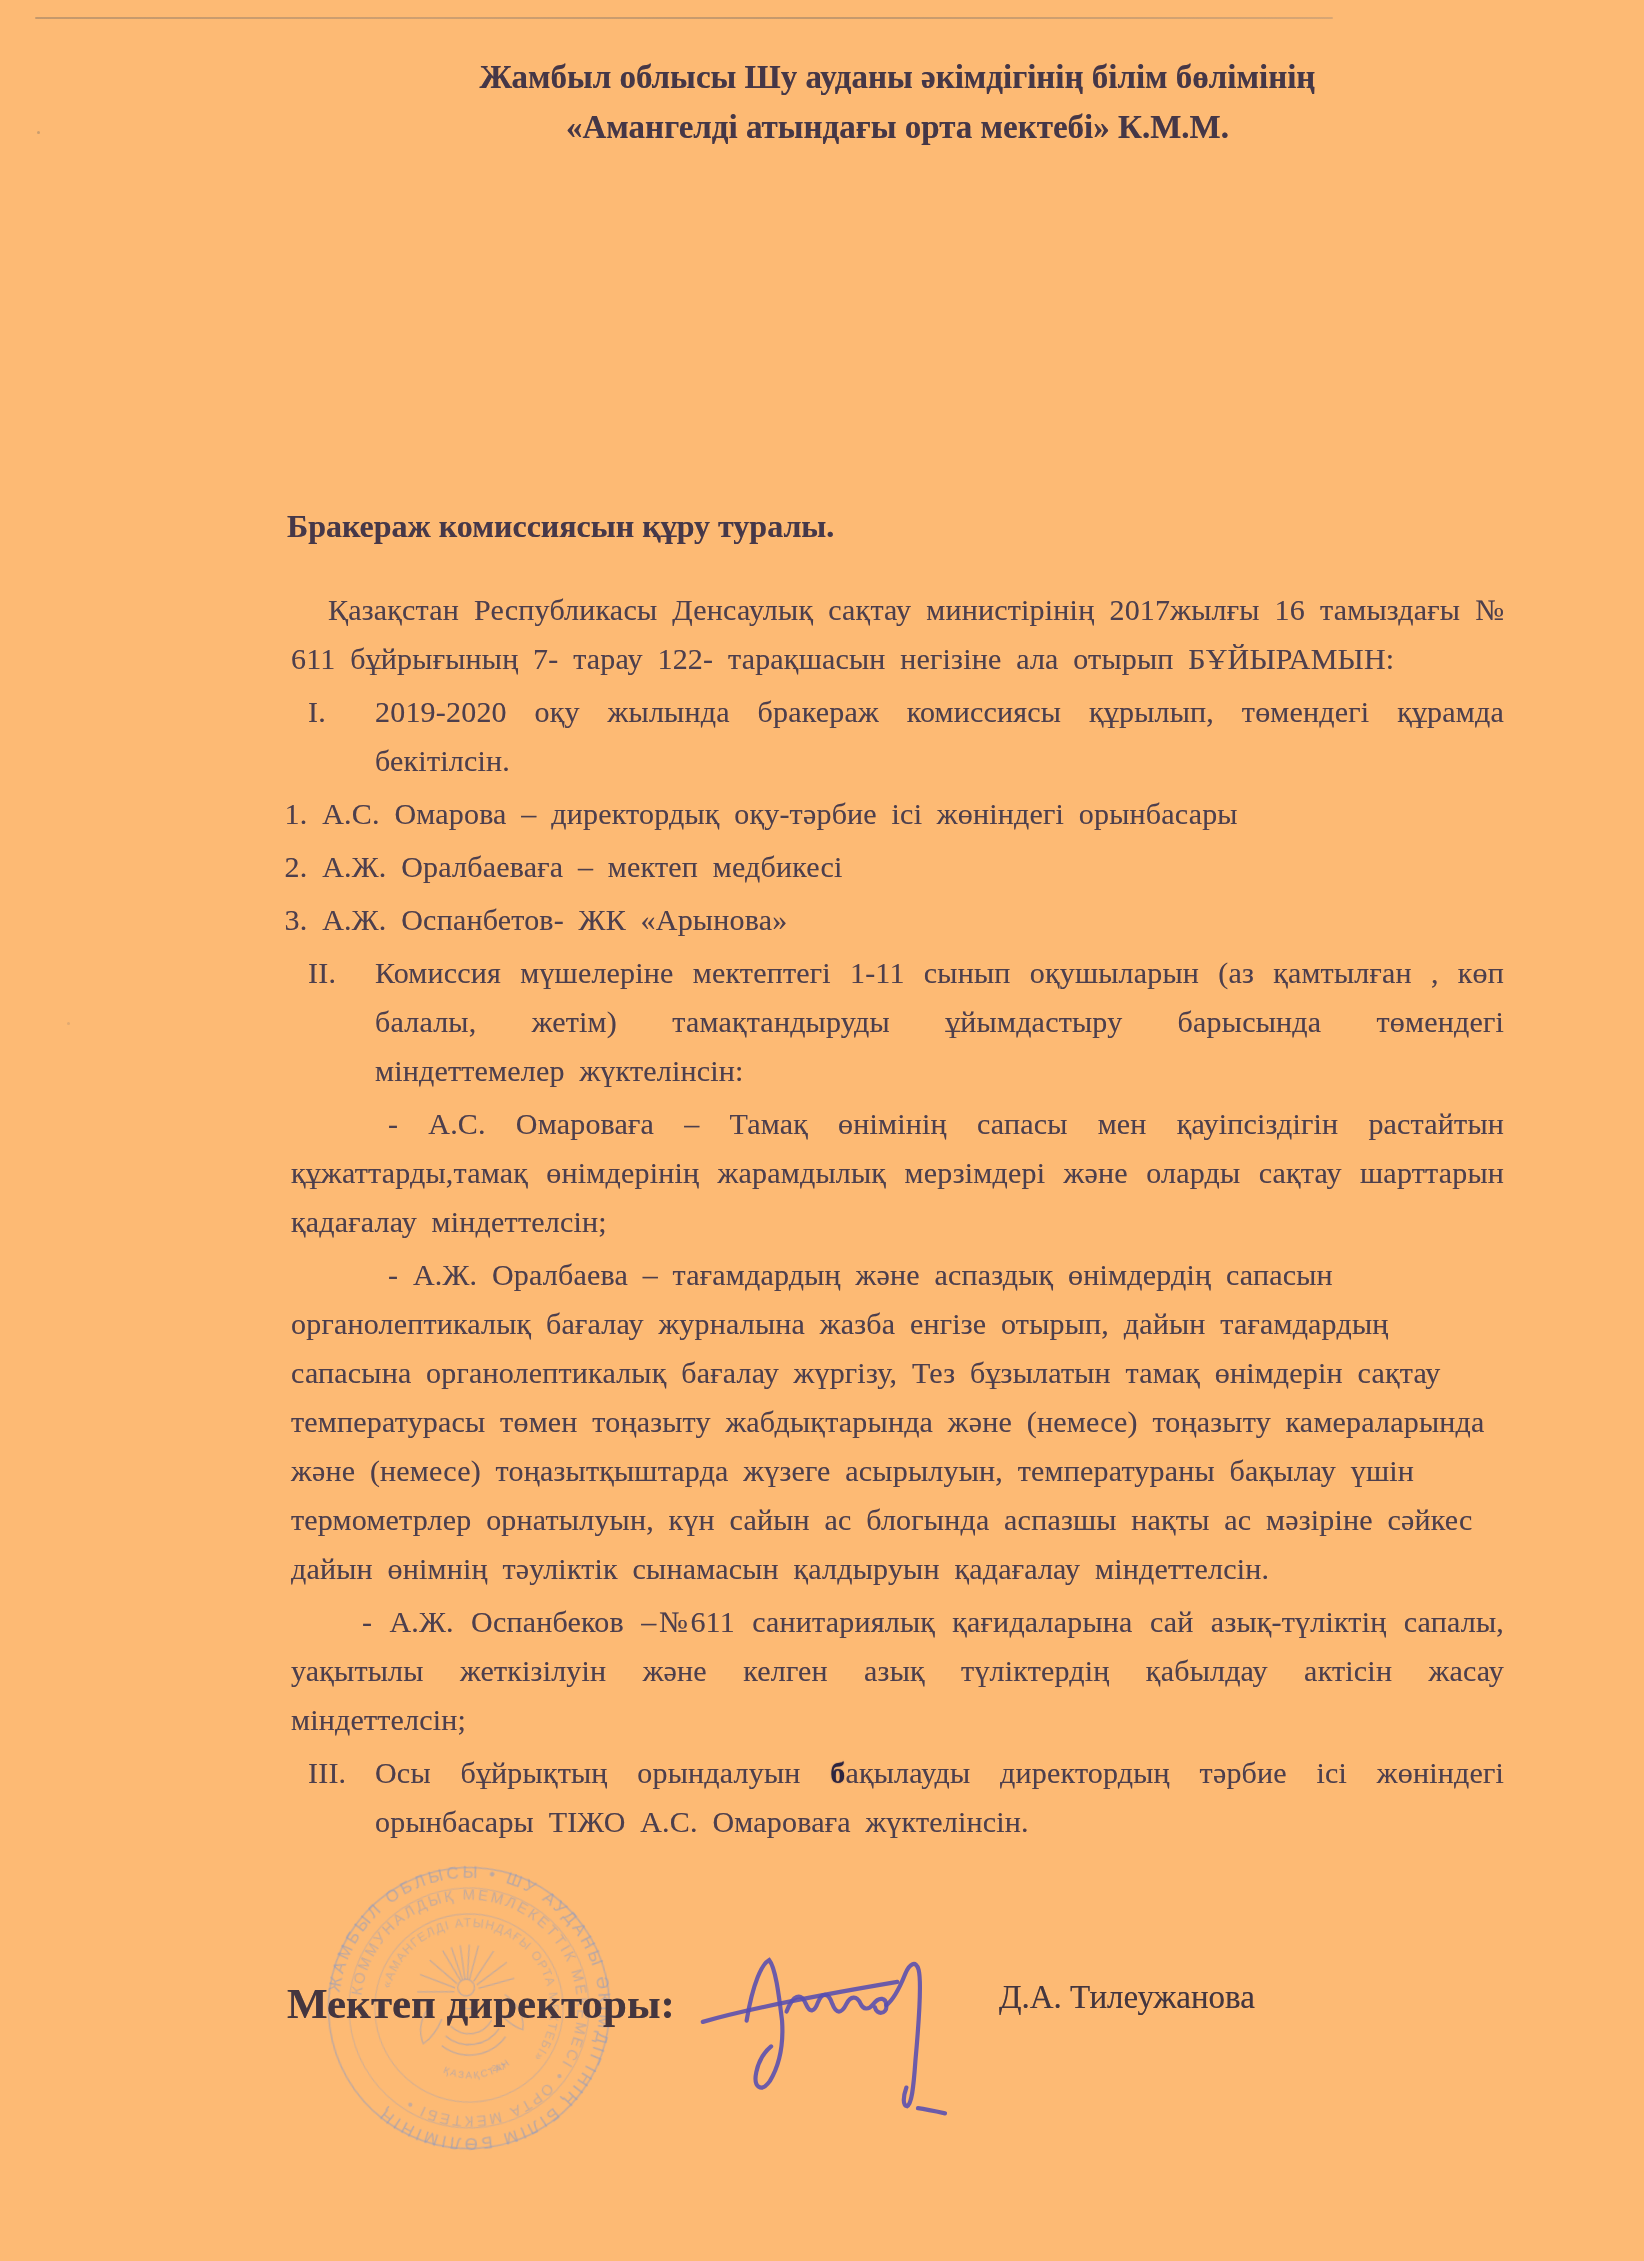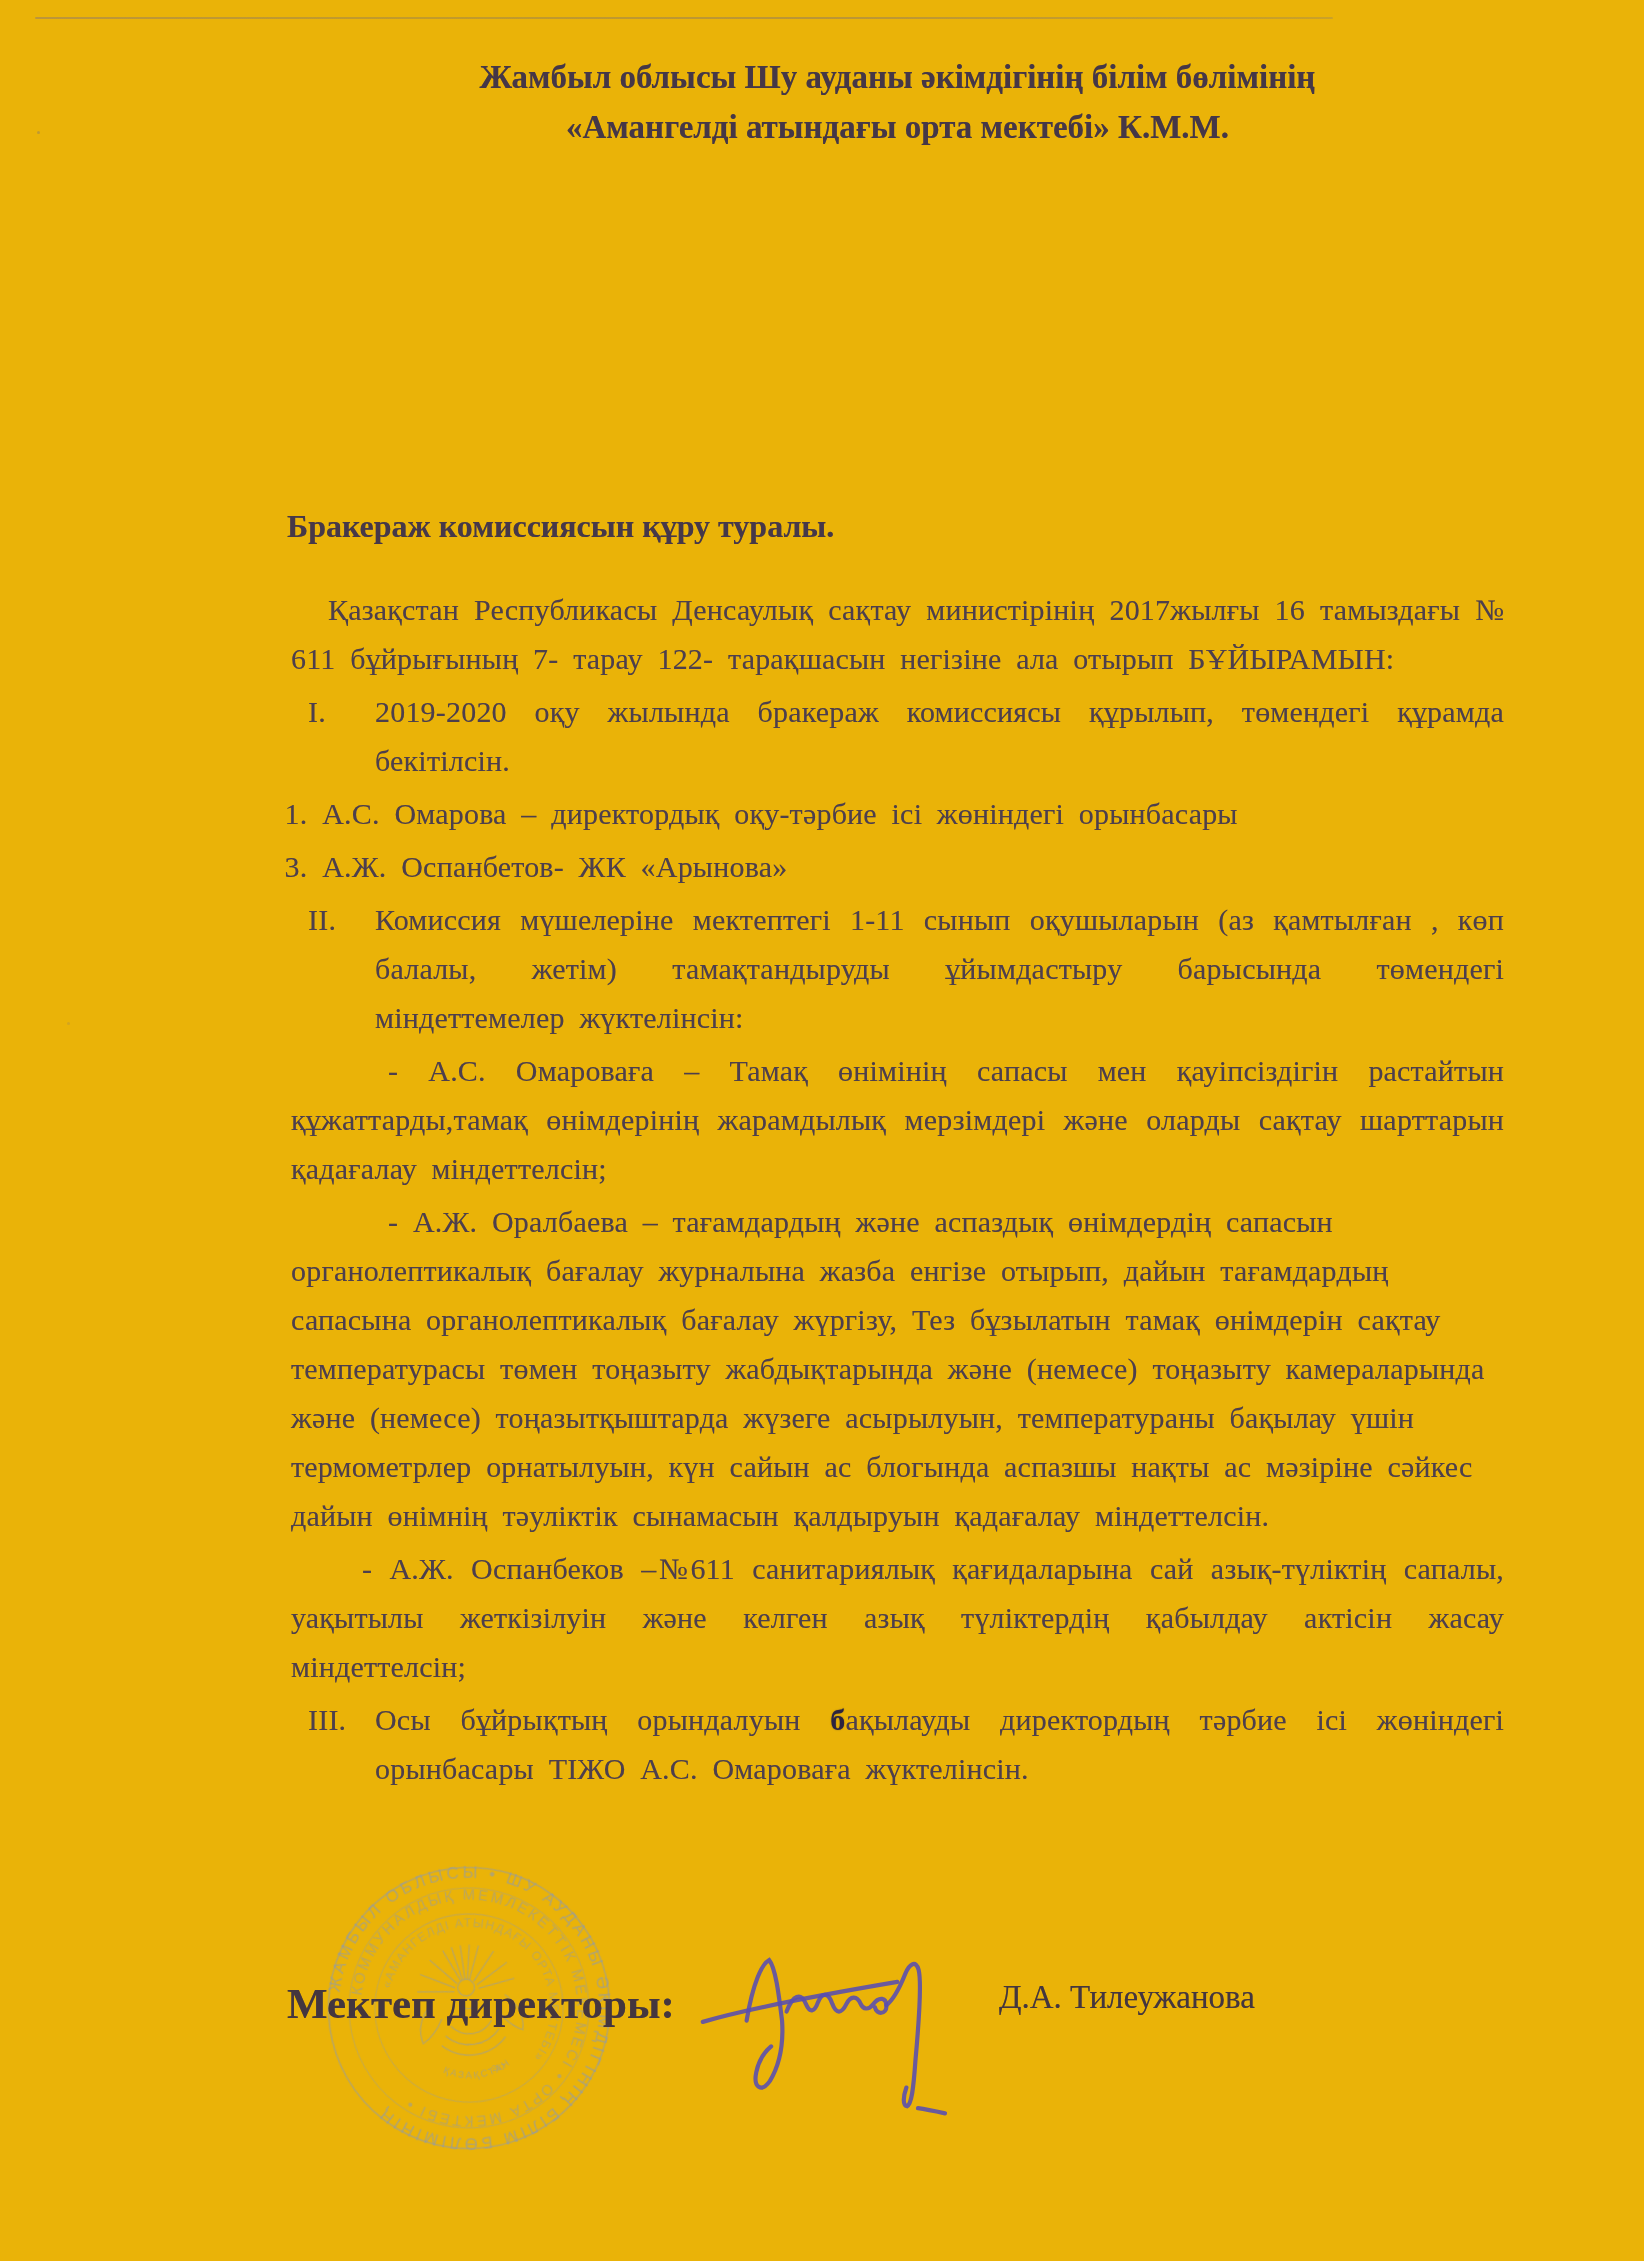--- a/index.html
+++ b/index.html
@@ -1,19 +1,19 @@
 <!DOCTYPE html>
 <html style="font-size:10.3px"><head>
 <meta charset="utf-8">
 <style>
   html,body{margin:0;padding:0;background:#e8e6e2;}
   .page{
     position:relative;
     width:1644px;height:2261px;
-    background:#eab308;
+    background:#fdba74;
     overflow:hidden;
     font-family:"Liberation Serif","DejaVu Serif",serif;
     color:#4d3f4d;
   }
   .scanline{position:absolute;left:35px;top:17px;width:1298px;height:1.9px;
     background:linear-gradient(90deg,rgba(150,125,100,.55),rgba(120,110,105,.35) 30%,rgba(140,120,100,.5) 60%,rgba(130,120,115,.3));
     border-radius:1.3px;}
   .speck{position:absolute;width:3.2px;height:3.2px;border-radius:50%;background:#8a7a6a;opacity:.45;}
 
   .org-header{
@@ -87,20 +87,21 @@
   <div class="body-text">
     <p class="just preamble">Қазақстан Республикасы Денсаулық сақтау министірінің 2017жылғы 16 тамыздағы  № 611 бұйрығының 7- тарау 122- тарақшасын негізіне ала отырып БҰЙЫРАМЫН:</p>
 
     <p class="just roman">
       <span class="marker">I.</span>
       <span>2019-2020  оқу жылында бракераж комиссиясы құрылып, төмендегі құрамда бекітілсін.</span>
     </p>
 
     <div class="members">
       <p>1.  А.С. Омарова – директордық оқу-тәрбие ісі жөніндегі орынбасары</p>
+      <p>2.  А.Ж. Оралбаеваға – мектеп медбикесі</p>
       <p>3.  А.Ж. Оспанбетов- ЖК «Арынова»</p>
     </div>
 
     <p class="just roman">
       <span class="marker">II.</span>
       <span>Комиссия мүшелеріне мектептегі 1-11 сынып оқушыларын (аз қамтылған , көп балалы, жетім)  тамақтандыруды ұйымдастыру барысында төмендегі міндеттемелер жүктелінсін:</span>
     </p>
 
     <p class="just duty1">-   А.С. Омароваға – Тамақ өнімінің сапасы мен қауіпсіздігін растайтын құжаттарды,тамақ өнімдерінің жарамдылық мерзімдері және оларды сақтау шарттарын  қадағалау міндеттелсін;</p>
 

